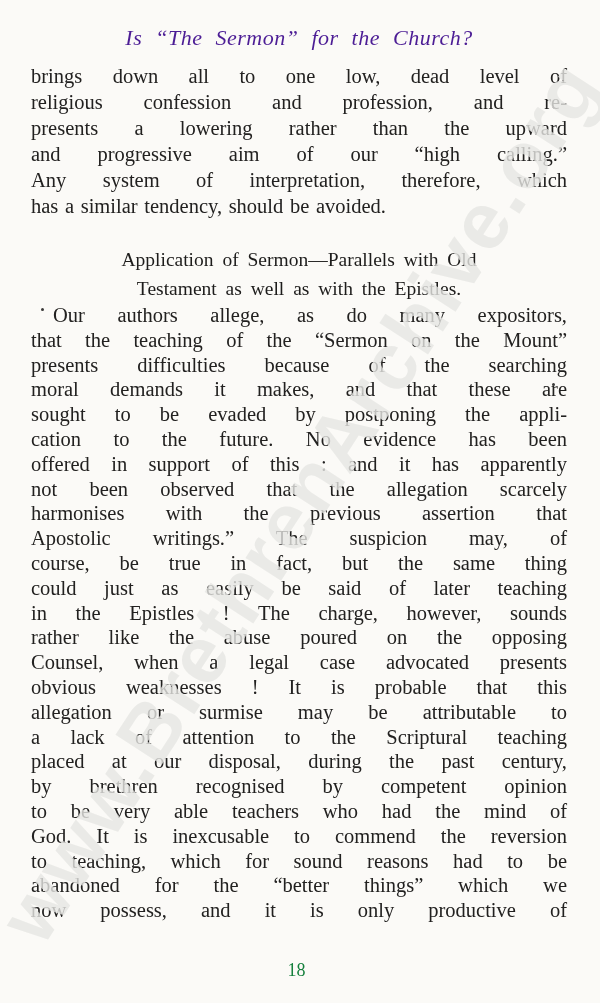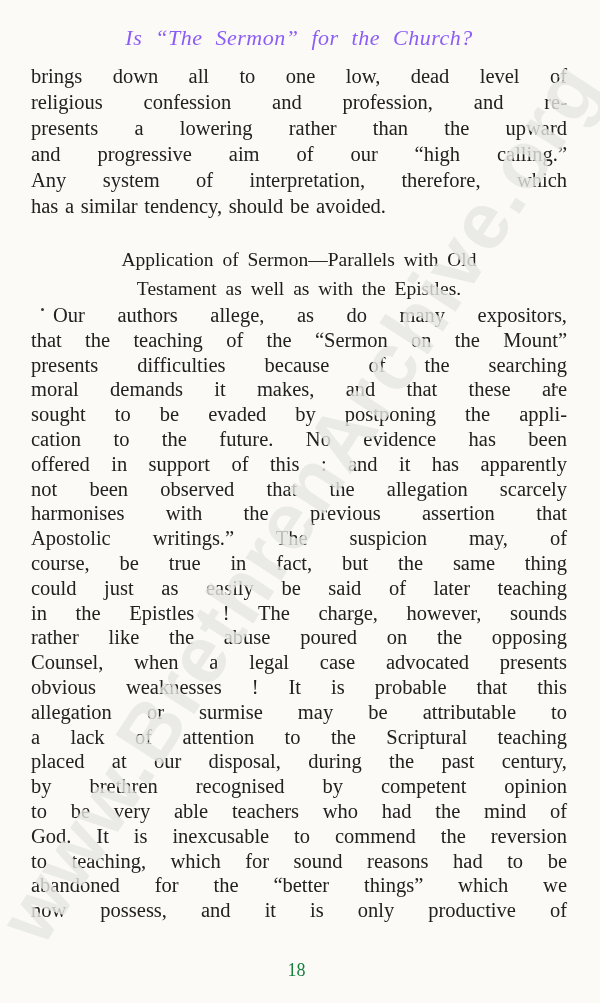--- a/index.html
+++ b/index.html
@@ -22,21 +22,21 @@
     right: 33px;
     top: 0;
   }
   .running-head {
     margin-top: 25px;
     text-align: center;
     font-style: italic;
     font-size: 22px;
     word-spacing: 7px;
     letter-spacing: 0.5px;
-    color: #8b5cf6;
+    color: #4c1d95;
   }
   .para {
     font-size: 20.5px;
   }
   .para1 {
     margin-top: 12px;
     line-height: 26px;
   }
   .para2 {
     line-height: 24.8px;

